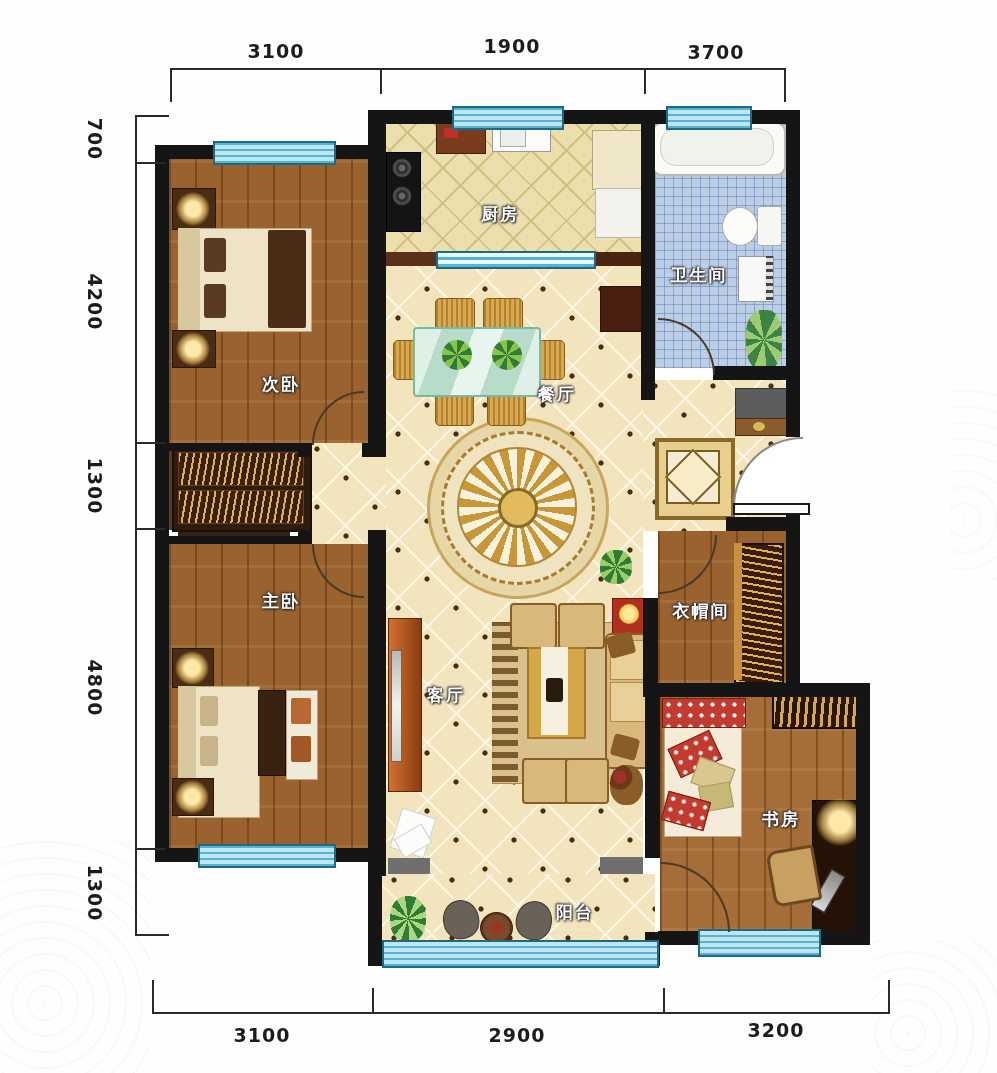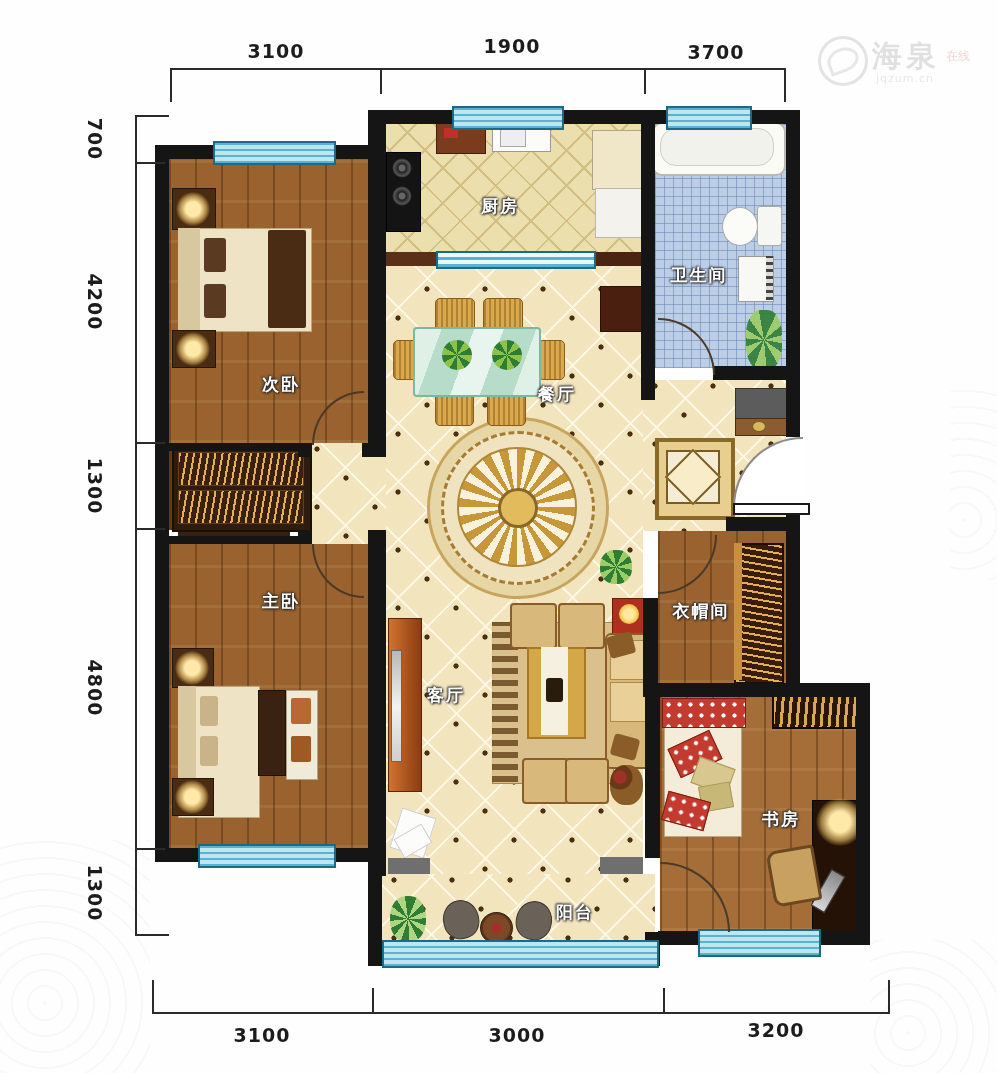--- a/index.html
+++ b/index.html
@@ -241,21 +241,21 @@
   <div class="win" style="left:698px;top:929px;width:119px;height:24px;"></div>
 
   <div class="arc arc-tl" style="left:312px;top:391px;width:50px;height:52px;"></div>
   <div class="arc arc-bl" style="left:312px;top:544px;width:50px;height:52px;"></div>
   <div class="arc arc-tr" style="left:658px;top:318px;width:55px;height:55px;"></div>
   <div class="arc arc-br" style="left:658px;top:535px;width:57px;height:57px;"></div>
   <div class="arc arc-tr" style="left:660px;top:862px;width:68px;height:68px;"></div>
   <div class="arc arc-tl" style="left:733px;top:437px;width:68px;height:68px;background:#ffffff;border-color:#8a8a8a;"></div>
   <div class="f" style="left:733px;top:503px;width:73px;height:8px;background:#fff;border:2px solid #1a1a1a;z-index:53;"></div>
 
-  <div class="rlabel" style="left:500px;top:206px;text-align:center;">厨房</div>
+  <div class="rlabel" style="left:500px;top:214px;text-align:center;">厨房</div>
   <div class="rlabel" style="left:699px;top:275px;">卫生间</div>
   <div class="rlabel" style="left:281px;top:384px;">次卧</div>
   <div class="rlabel" style="left:557px;top:394px;">餐厅</div>
   <div class="rlabel" style="left:281px;top:601px;">主卧</div>
   <div class="rlabel" style="left:446px;top:695px;">客厅</div>
   <div class="rlabel" style="left:701px;top:611px;">衣帽间</div>
   <div class="rlabel" style="left:781px;top:819px;">书房</div>
   <div class="rlabel" style="left:575px;top:912px;">阳台</div>
 
   <div class="dline" style="left:170px;top:68px;width:616px;height:2px;"></div>
@@ -279,24 +279,17 @@
   <div class="dlabel rot" style="left:95px;top:486px;">1300</div>
   <div class="dlabel rot" style="left:95px;top:688px;">4800</div>
   <div class="dlabel rot" style="left:95px;top:893px;">1300</div>
 
   <div class="dline" style="left:152px;top:1012px;width:738px;height:2px;"></div>
   <div class="dtick" style="left:152px;top:980px;width:2px;height:34px;"></div>
   <div class="dtick" style="left:372px;top:988px;width:2px;height:26px;"></div>
   <div class="dtick" style="left:663px;top:988px;width:2px;height:26px;"></div>
   <div class="dtick" style="left:888px;top:980px;width:2px;height:34px;"></div>
   <div class="dlabel" style="left:262px;top:1035px;">3100</div>
-  <div class="dlabel" style="left:517px;top:1035px;">3000</div>
+  <div class="dlabel" style="left:517px;top:1035px;">2900</div>
   <div class="dlabel" style="left:776px;top:1030px;text-align:center;">3200</div>
 
-  <div class="wm" style="left:818px;top:28px;width:170px;height:70px;">
-    <div class="wm-circle" style="left:0;top:8px;"></div>
-    <div class="wm-swirl" style="left:9px;top:20px;"></div>
-    <div class="wm-brand" style="left:54px;top:8px;">海泉</div>
-    <div class="wm-tag" style="left:128px;top:20px;">在线</div>
-    <div class="wm-site" style="left:58px;top:44px;">jqzum.cn</div>
-  </div>
 
 </div>
 
 </body></html>

